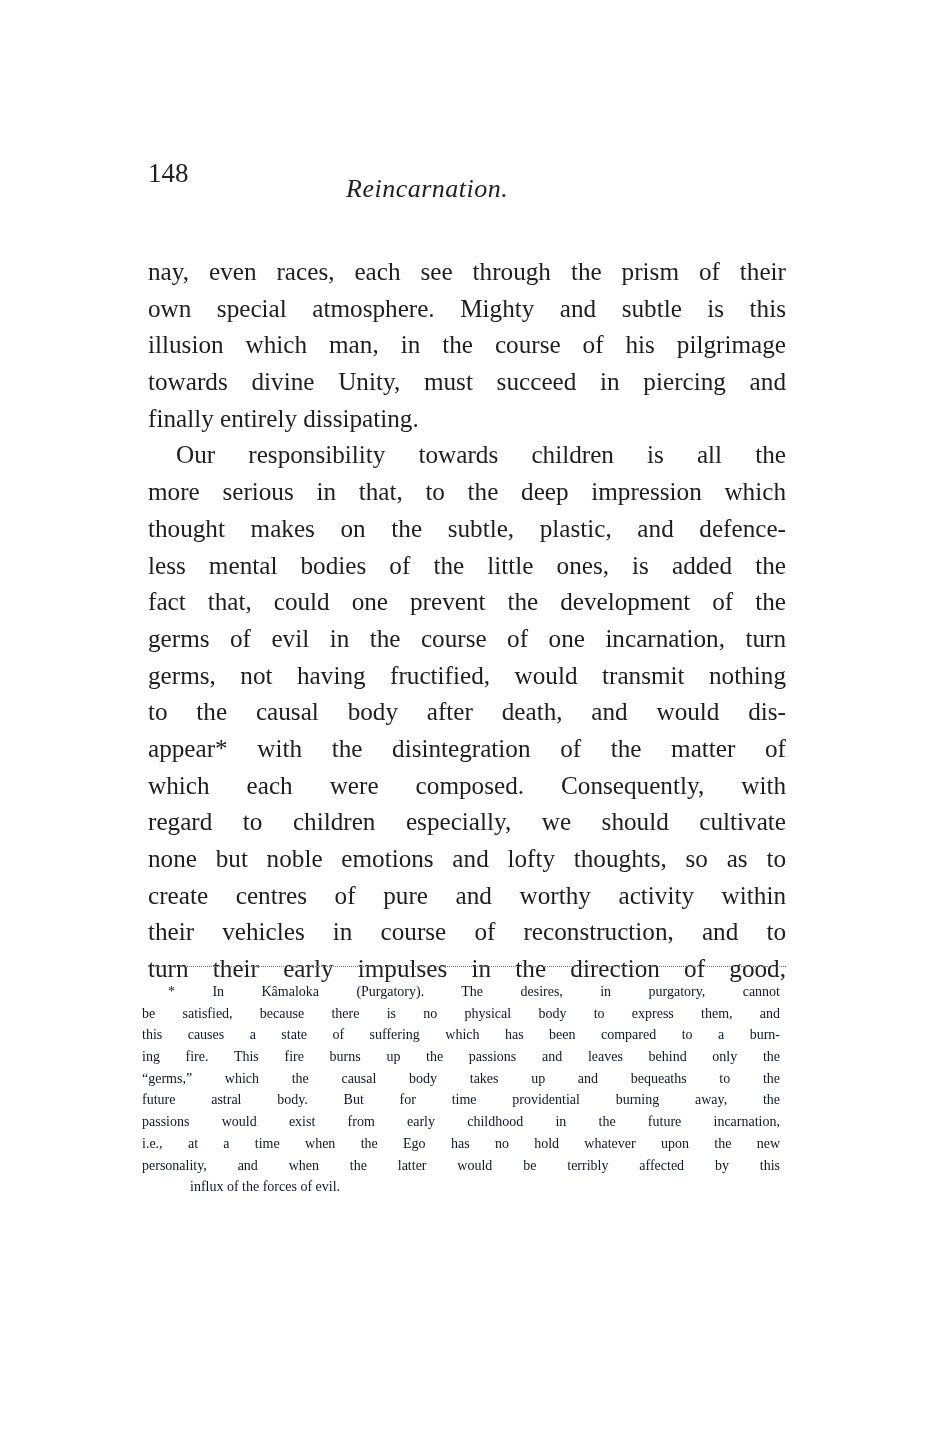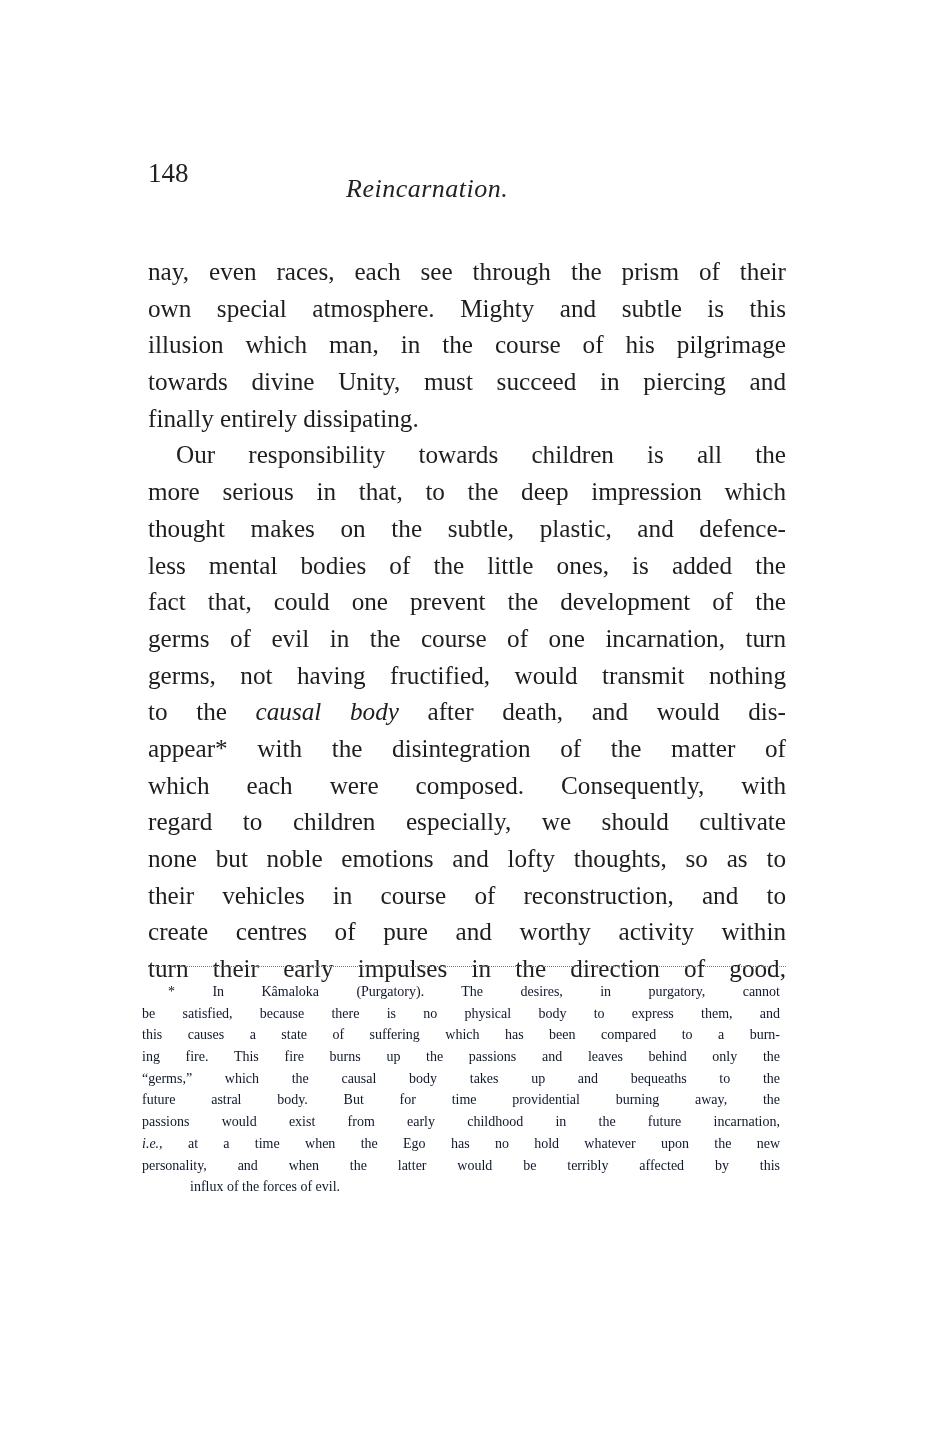--- a/index.html
+++ b/index.html
@@ -7,21 +7,21 @@
     .page { position: absolute; left: 0; top: 0; width: 872px; height: 1439px; background: #ffffff; }
     .header { position: absolute; left: 148px; top: 158px; width: 638px; height: 34px;
       font-family: "Liberation Serif", "DejaVu Serif", serif; }
     .page-number { position: absolute; left: 0; top: 0; font-size: 27px; letter-spacing: 0px; color: #222; }
     .running-title { position: absolute; left: 198px; top: 8px; font-size: 26px; font-style: italic; color: #222; letter-spacing: 0.5px; margin-top: 8px; }
     .body-text { position: absolute; left: 148px; top: 210px; width: 638px;
       font-family: "Liberation Serif", "DejaVu Serif", serif; font-size: 25.2px; line-height: 36.7px; color: #1e1e1e; margin-top: 44px; }
     .line { display: block; white-space: nowrap; text-align: justify; text-align-last: justify; height: 36.7px; }
     .line.last { text-align-last: left; }
     .line.indent { padding-left: 28px; box-sizing: border-box; }
-    .ital { font-style: italic; }
+    .ital { }
     .rule { position: absolute; left: 148px; top: 966px; width: 638px; height: 0; border-top: 1px dotted #777; }
     .footnote { position: absolute; left: 142px; top: 981px; width: 638px;
       font-family: "Liberation Serif", "DejaVu Serif", serif; font-size: 14px; line-height: 21.7px; color: #0f172a; }
     .fline { display: block; white-space: nowrap; text-align: justify; text-align-last: justify; height: 21.7px; }
     .fline.indent { padding-left: 26px; box-sizing: border-box; }
     .fline.last { text-align-last: left; margin-left: 48px; }
   </style>
 </head>
 <body>
 
@@ -42,22 +42,22 @@
     <span class="line">thought makes on the subtle, plastic, and defence-</span>
     <span class="line">less mental bodies of the little ones, is added the</span>
     <span class="line">fact that, could one prevent the development of the</span>
     <span class="line">germs of evil in the course of one incarnation, turn</span>
     <span class="line">germs, not having fructified, would transmit nothing</span>
     <span class="line"><span>to the</span> <span class="ital">causal body</span> <span>after death, and would dis-</span></span>
     <span class="line">appear* with the disintegration of the matter of</span>
     <span class="line">which each were composed.  Consequently, with</span>
     <span class="line">regard to children especially, we should cultivate</span>
     <span class="line">none but noble emotions and lofty thoughts, so as to</span>
+    <span class="line">create centres of pure and worthy activity within</span>
     <span class="line">their vehicles in course of reconstruction, and to</span>
-    <span class="line">create centres of pure and worthy activity within</span>
     <span class="line">turn their early impulses in the direction of good,</span>
   </div>
 
   <div class="rule"></div>
 
   <div class="footnote">
     <span class="fline indent">* In Kâmaloka (Purgatory).  The desires, in purgatory, cannot</span>
     <span class="fline">be satisfied, because there is no physical body to express them, and</span>
     <span class="fline">this causes a state of suffering which has been compared to a burn-</span>
     <span class="fline">ing fire.  This fire burns up the passions and leaves behind only the</span>

